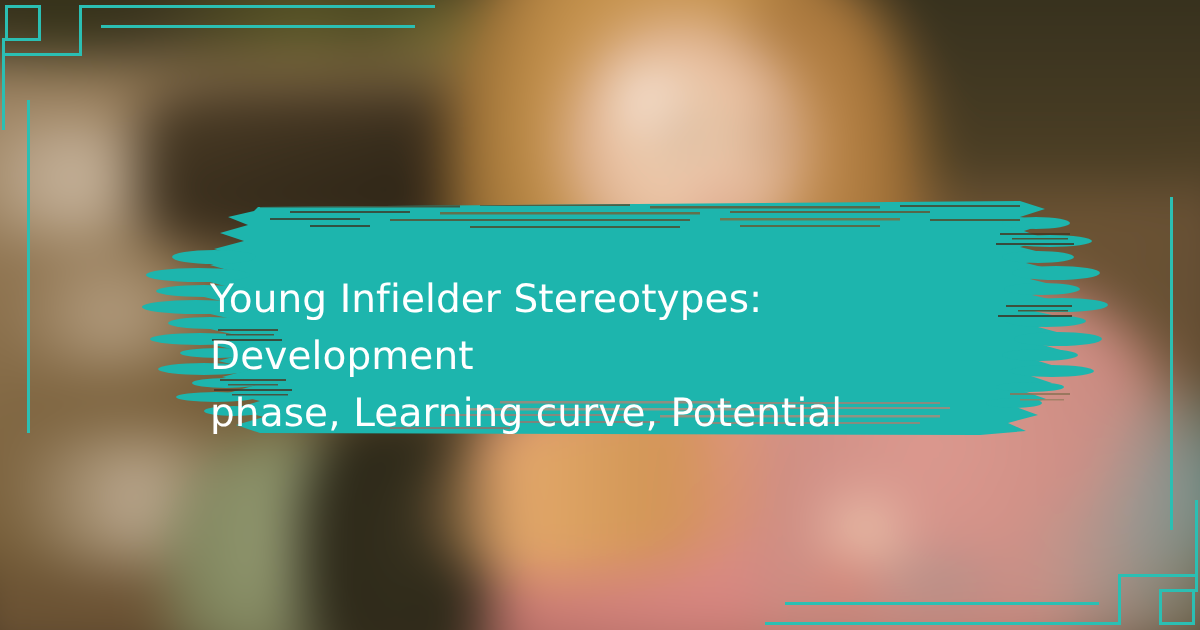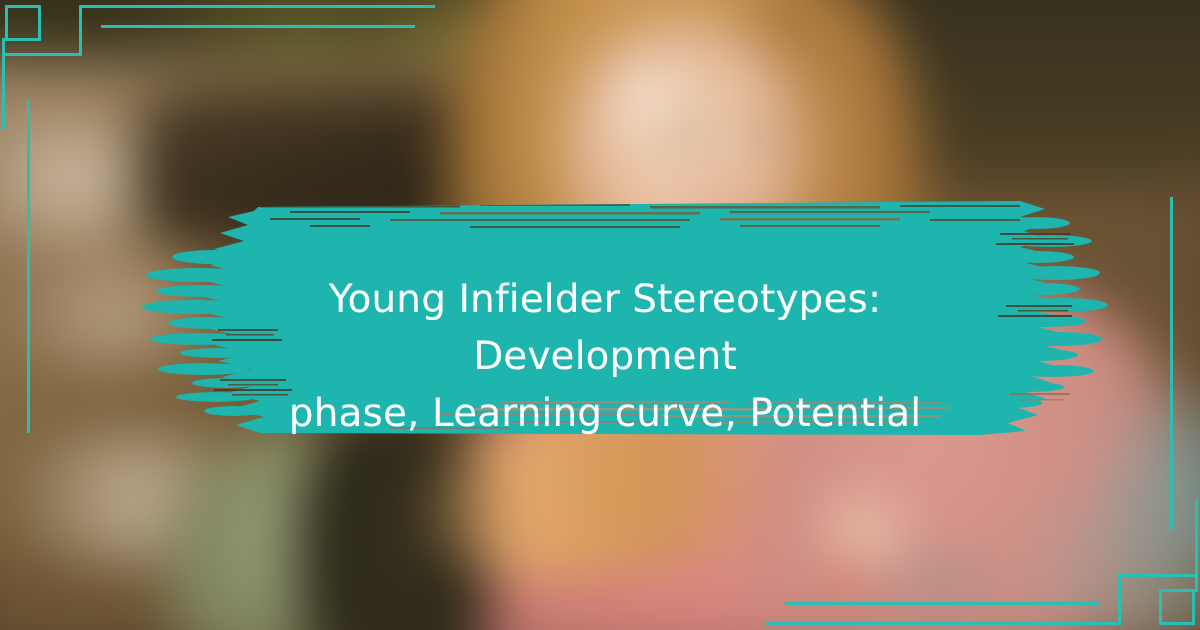--- a/index.html
+++ b/index.html
@@ -143,21 +143,20 @@
     top: 193px;
     width: 930px;
     height: 246px;
   }
   #banner svg { display: block; width: 100%; height: 100%; overflow: visible; }
 
   #banner-text {
     position: absolute;
     left: 0; right: 0;
     top: 78px;
-    text-align: center;
     color: #ffffff;
     font-size: 39px;
     line-height: 57px;
     font-weight: 400;
     letter-spacing: .1px;
     padding: 0 70px;
     box-sizing: border-box;
     white-space: pre-line;
     text-rendering: geometricPrecision;
   }

